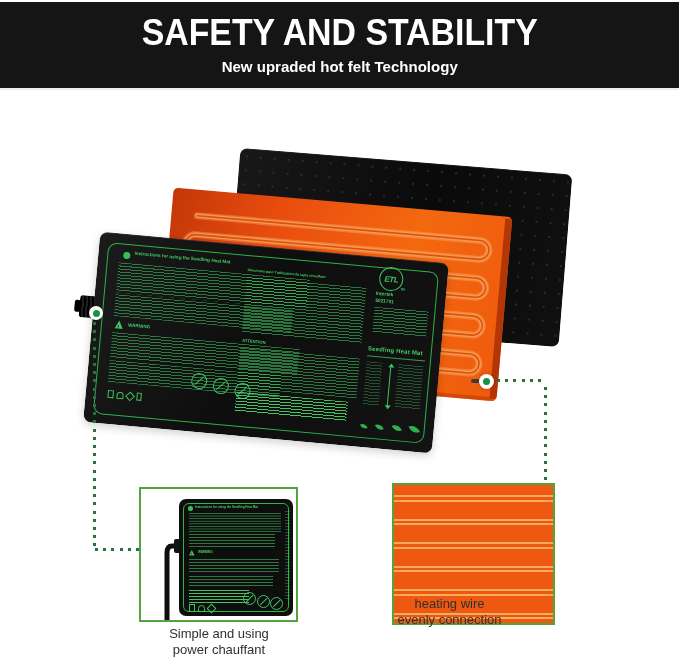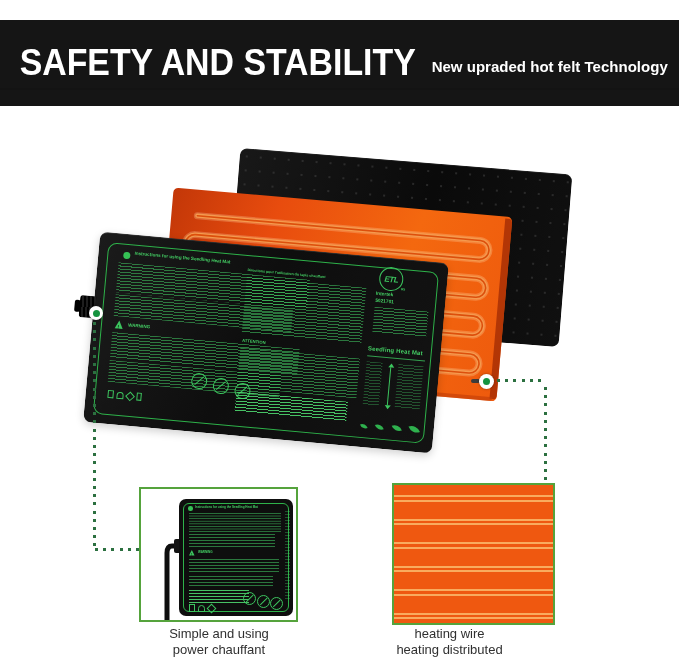--- a/index.html
+++ b/index.html
@@ -1,20 +1,20 @@
 <!DOCTYPE html>
 <html><head>
 <meta charset="utf-8">
 <style>
   html,body{margin:0;padding:0;background:#fff;}
   .stage{position:relative;width:679px;height:659px;background:#ffffff;overflow:hidden;
          font-family:"Liberation Sans",sans-serif;}
   
-  .banner{position:absolute;left:0;top:20px;width:679px;height:86px;background:#151515;
-          display:flex;flex-direction:row;align-items:center;justify-content:center;}
+  .banner{position:absolute;left:0;top:2px;width:679px;height:86px;background:#151515;
+          display:flex;flex-direction:column;align-items:center;justify-content:center;}
   .banner-title{color:#fff;font-size:36px;font-weight:700;letter-spacing:0;
                 transform:scaleX(.94);white-space:nowrap;line-height:1;}
   .banner-sub{color:#fff;font-size:15.5px;font-weight:700;margin-top:7px;transform:scaleX(.97);}
   .banner-edge{position:absolute;left:0;top:88px;width:679px;height:2px;background:rgba(0,0,0,0.07);}
 
   
   .mat{position:absolute;border-radius:7px;}
   .back-mat{left:233px;top:161px;width:333px;height:172px;transform:rotate(4.6deg);
             background:linear-gradient(100deg,#181818,#0a0a0a 55%,#101010);
             background-color:#0c0c0c;border-top:1px solid rgba(255,255,255,.08);}
@@ -204,18 +204,18 @@
       <div class="tl f" style="left:106px;top:12px;width:5px;height:90px;"></div>
     </div>
   </div>
 
   <div class="detail-box detail-right" style="left:392px;top:483px;width:159px;height:138px;"></div>
 
   <div class="caption" style="left:136px;top:626px;width:166px;">
     <div>Simple and using</div>
     <div>power chauffant</div>
   </div>
-  <div class="caption" style="left:368px;top:626px;width:163px;">
+  <div class="caption" style="left:368px;top:596px;width:163px;">
     <div>heating wire</div>
-    <div>heating distributed</div>
+    <div>evenly connection</div>
   </div>
 
 </div>
 
 </body></html>

